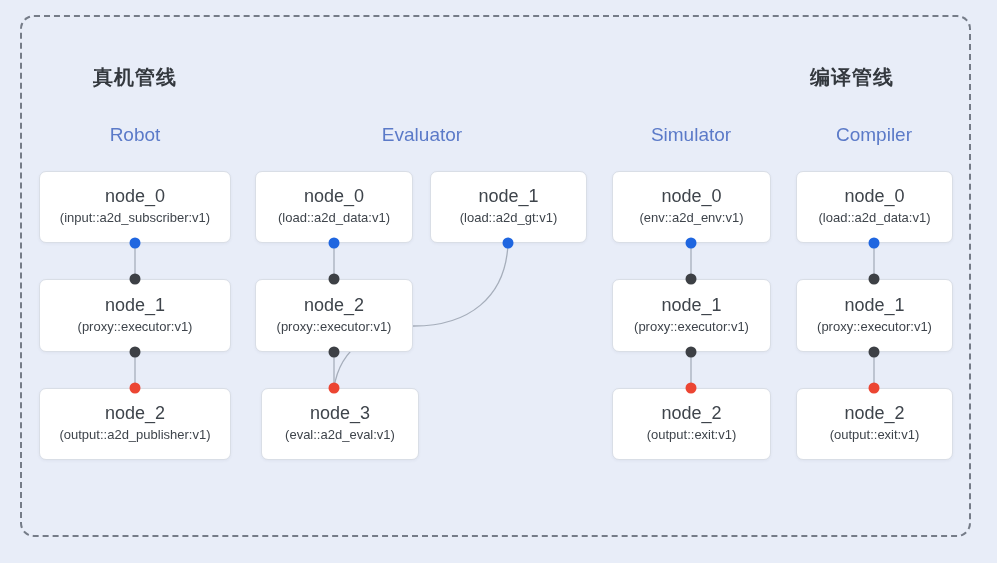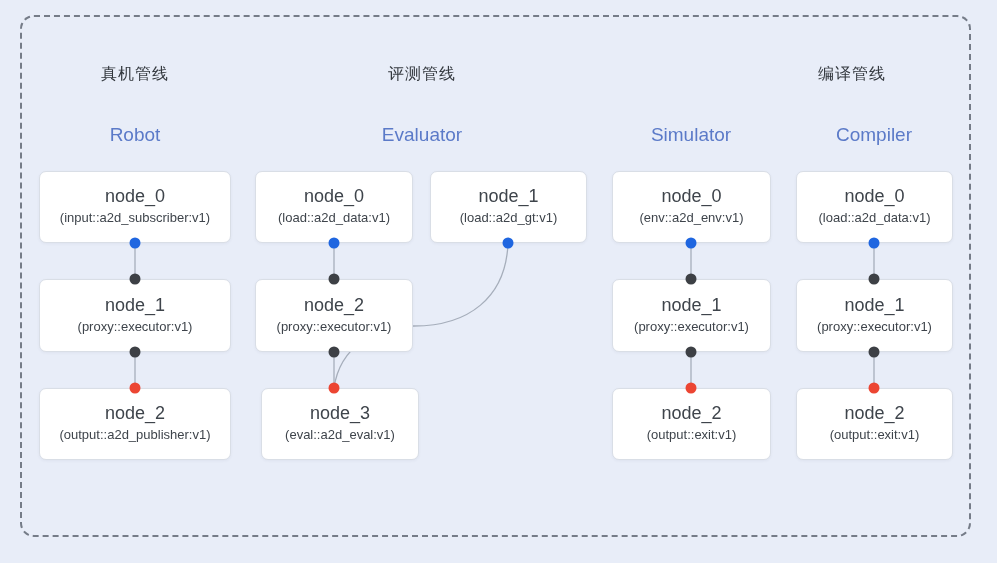--- a/index.html
+++ b/index.html
@@ -34,21 +34,21 @@
     border-radius:14px;
     z-index:0;
   }
   .edges{
     position:absolute;left:0;top:0;width:997px;height:563px;
     z-index:1;
   }
   .heading-zh{
     position:absolute;top:64px;
     transform:translateX(-50%);
-    font-size:16px;font-weight:normal;
+    font-size:20px;font-weight:bold;
     color:var(--heading-zh);
     letter-spacing:1px;
     white-space:nowrap;
     z-index:2;
   }
   .heading-en{
     position:absolute;top:124px;
     transform:translateX(-50%);
     font-size:19px;font-weight:400;
     color:var(--heading-en);
@@ -101,21 +101,20 @@
     <path d="M 508 243 C 506 298 468 326 414 326 C 376 326 340 346 334 388" fill="none" stroke="var(--edge)" stroke-width="1.3"></path>
 
     <line x1="691" y1="243" x2="691" y2="279" stroke="var(--edge)" stroke-width="1.3"></line>
     <line x1="691" y1="352" x2="691" y2="388" stroke="var(--edge)" stroke-width="1.3"></line>
 
     <line x1="874" y1="243" x2="874" y2="279" stroke="var(--edge)" stroke-width="1.3"></line>
     <line x1="874" y1="352" x2="874" y2="388" stroke="var(--edge)" stroke-width="1.3"></line>
   </svg>
 
   <div class="heading-zh" style="left:135px">真机管线</div>
-  <div class="heading-zh" style="left:422px">评测管线</div>
   <div class="heading-zh" style="left:852px">编译管线</div>
 
   <div class="heading-en" style="left:135px">Robot</div>
   <div class="heading-en" style="left:422px">Evaluator</div>
   <div class="heading-en" style="left:691px">Simulator</div>
   <div class="heading-en" style="left:874px">Compiler</div>
 
   <div class="node-card" style="left:39px;top:171px;width:192px;height:72px">
     <span class="node-name">node_0</span>
     <span class="node-detail">(input::a2d_subscriber:v1)</span>

